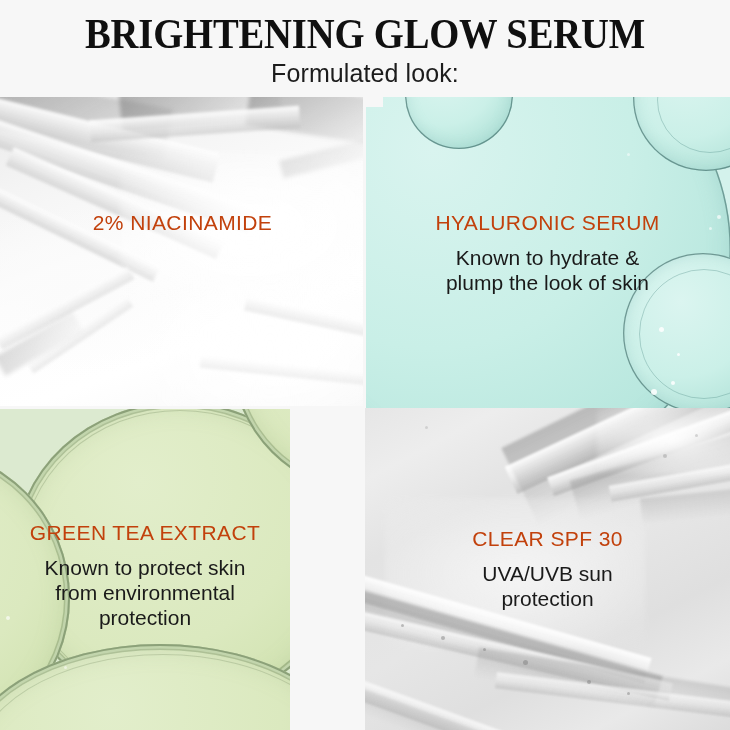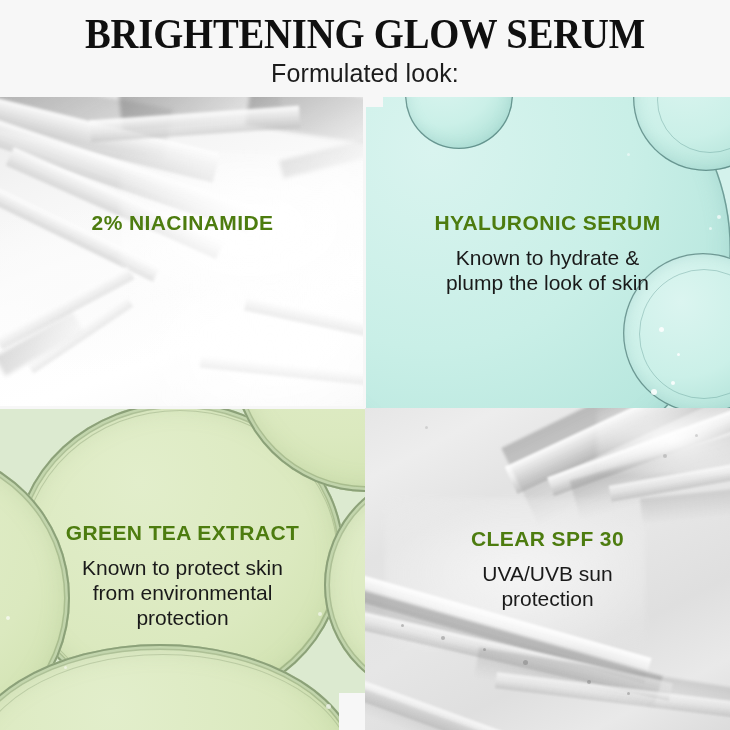--- a/index.html
+++ b/index.html
@@ -69,46 +69,46 @@
     top: 97px;
     width: 730px;
     height: 633px;
   }
   .tile {
     position: absolute;
     overflow: hidden;
   }
   .tile-tl { left: 0;     top: 0;    width: 365px; height: 311px; }
   .tile-tr { left: 365px; top: 0;    width: 365px; height: 311px; }
-  .tile-bl { left: 0;     top: 311px; width: 365px; height: 322px; }
+  .tile-bl { left: 0;     top: 311px; width: 290px; height: 322px; }
   .tile-br { left: 365px; top: 311px; width: 365px; height: 322px; }
 
   .bg {
     position: absolute;
     left: 0; top: 0;
     width: 100%; height: 100%;
   }
 
   
   .tile-text {
     position: absolute;
     left: 0;
     width: 100%;
     text-align: center;
     z-index: 6;
     padding: 0 8px;
     box-sizing: border-box;
   }
   .tile-heading {
     font-family: "Liberation Sans", sans-serif;
-    font-weight: bold;
+    font-weight: normal;
     font-size: 21px;
     line-height: 26px;
     letter-spacing: 0.4px;
-    color: #4d7c0f;
+    color: #c2410c;
     margin: 0 0 9px 0;
     white-space: nowrap;
   }
   .tile-desc {
     font-family: "Liberation Sans", sans-serif;
     font-weight: 400;
     font-size: 21px;
     line-height: 25px;
     color: #1a1a1a;
     margin: 0;

